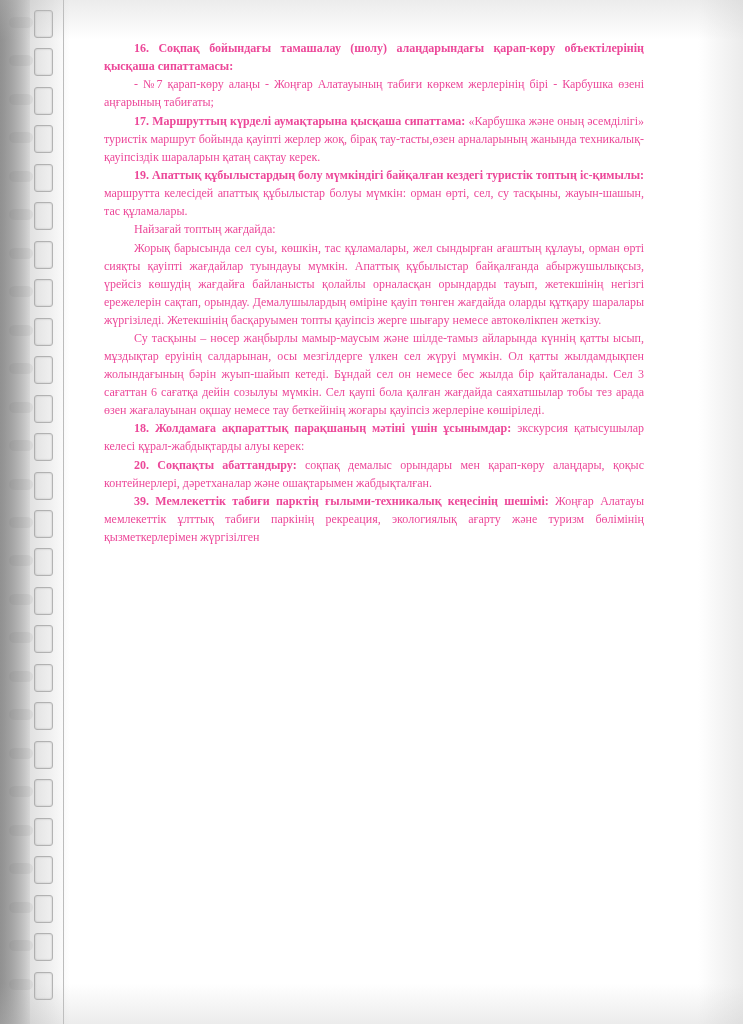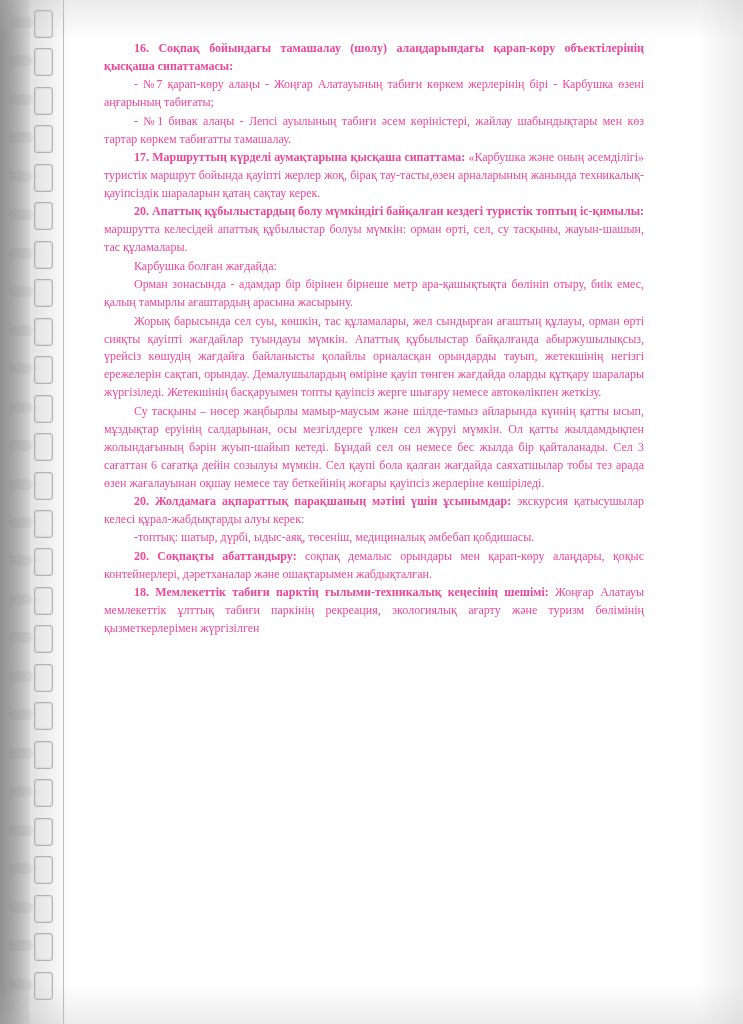--- a/index.html
+++ b/index.html
@@ -125,27 +125,24 @@
       <div class="hole" style="top: 856.154px;"></div>
       <div class="hole" style="top: 894.615px;"></div>
       <div class="hole" style="top: 933.077px;"></div>
       <div class="hole" style="top: 971.538px;"></div>
     </div>
   <div id="edge-line"></div>
 
   <div id="content">
       <p><b>16. Соқпақ бойындағы тамашалау (шолу) алаңдарындағы қарап-көру объектілерінің қысқаша сипаттамасы:</b></p>
       <p><span>- №7 қарап-көру алаңы - Жоңғар Алатауының табиғи көркем жерлерінің бірі - Карбушка өзені аңғарының табиғаты;</span></p>
-      <p><span>- №1 бивак алаңы - Лепсі ауылының табиғи әсем көріністері, жайлау шабындықтары мен көз тартар көркем табиғатты тамашалау.</span></p>
       <p><b>17. Маршруттың күрделі аумақтарына қысқаша сипаттама: </b><span>«Карбушка және оның әсемділігі» туристік маршрут бойында қауіпті жерлер жоқ, бірақ тау-тасты,өзен арналарының жанында техникалық-қауіпсіздік шараларын қатаң сақтау керек.</span></p>
-      <p><b>20. Апаттық құбылыстардың болу мүмкіндігі байқалған кездегі туристік топтың іс-қимылы: </b><span>маршрутта келесідей апаттық құбылыстар болуы мүмкін: орман өрті, сел, су тасқыны, жауын-шашын, тас құламалары.</span></p>
-      <p><span>Карбушка болған жағдайда:</span></p>
-      <p><span>Орман зонасында - адамдар бір бірінен бірнеше метр ара-қашықтықта бөлініп отыру, биік емес, қалың тамырлы ағаштардың арасына жасырыну.</span></p>
+      <p><b>19. Апаттық құбылыстардың болу мүмкіндігі байқалған кездегі туристік топтың іс-қимылы: </b><span>маршрутта келесідей апаттық құбылыстар болуы мүмкін: орман өрті, сел, су тасқыны, жауын-шашын, тас құламалары.</span></p>
+      <p><span>Найзағай топтың жағдайда:</span></p>
       <p><span>Жорық барысында сел суы, көшкін, тас құламалары, жел сындырған ағаштың құлауы, орман өрті сияқты қауіпті жағдайлар туындауы мүмкін. Апаттық құбылыстар байқалғанда абыржушылықсыз, үрейсіз көшудің жағдайға байланысты қолайлы орналасқан орындарды тауып, жетекшінің негізгі ережелерін сақтап, орындау. Демалушылардың өміріне қауіп төнген жағдайда оларды құтқару шаралары жүргізіледі. Жетекшінің басқаруымен топты қауіпсіз жерге шығару немесе автокөлікпен жеткізу.</span></p>
       <p><span>Су тасқыны – нөсер жаңбырлы мамыр-маусым және шілде-тамыз айларында күннің қатты ысып, мұздықтар еруінің салдарынан, осы мезгілдерге үлкен сел жүруі мүмкін. Ол қатты жылдамдықпен жолындағының бәрін жуып-шайып кетеді. Бұндай сел он немесе бес жылда бір қайталанады. Сел 3 сағаттан 6 сағатқа дейін созылуы мүмкін. Сел қаупі бола қалған жағдайда саяхатшылар тобы тез арада өзен жағалауынан оқшау немесе тау беткейінің жоғары қауіпсіз жерлеріне көшіріледі.</span></p>
-      <p><b>20. Жолдамаға ақпараттық парақшаның мәтіні үшін ұсынымдар: </b><span>экскурсия қатысушылар келесі құрал-жабдықтарды алуы керек:</span></p>
-      <p><span>-топтық: шатыр, дүрбі, ыдыс-аяқ, төсеніш, медициналық әмбебап қобдишасы.</span></p>
+      <p><b>18. Жолдамаға ақпараттық парақшаның мәтіні үшін ұсынымдар: </b><span>экскурсия қатысушылар келесі құрал-жабдықтарды алуы керек:</span></p>
       <p><b>20. Соқпақты абаттандыру: </b><span>соқпақ демалыс орындары мен қарап-көру алаңдары, қоқыс контейнерлері, дәретханалар және ошақтарымен жабдықталған.</span></p>
-      <p><b>18. Мемлекеттік табиғи парктің ғылыми-техникалық кеңесінің шешімі: </b><span>Жоңғар Алатауы мемлекеттік ұлттық табиғи паркінің рекреация, экологиялық ағарту және туризм бөлімінің  қызметкерлерімен жүргізілген</span></p>
+      <p><b>39. Мемлекеттік табиғи парктің ғылыми-техникалық кеңесінің шешімі: </b><span>Жоңғар Алатауы мемлекеттік ұлттық табиғи паркінің рекреация, экологиялық ағарту және туризм бөлімінің  қызметкерлерімен жүргізілген</span></p>
     </div>
 
   <div id="paper-tint"></div>
 </div>
 
 </body></html>

